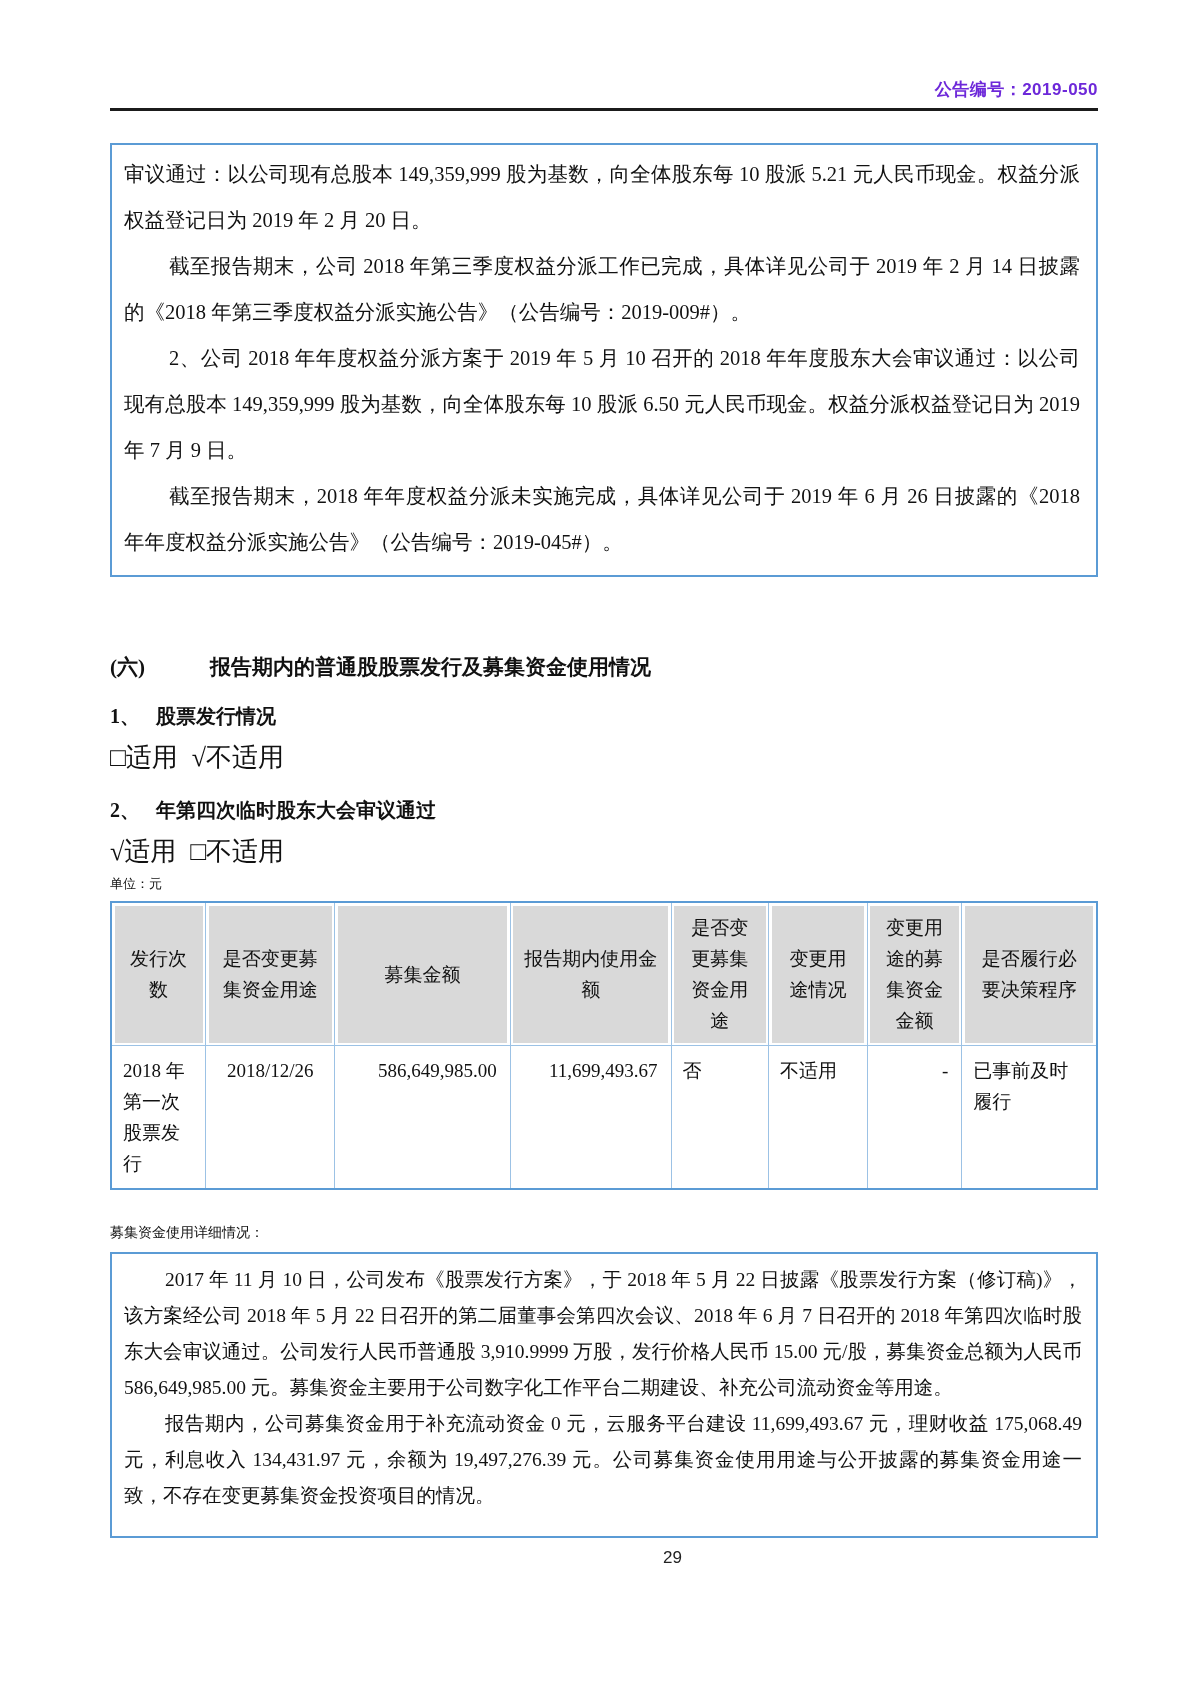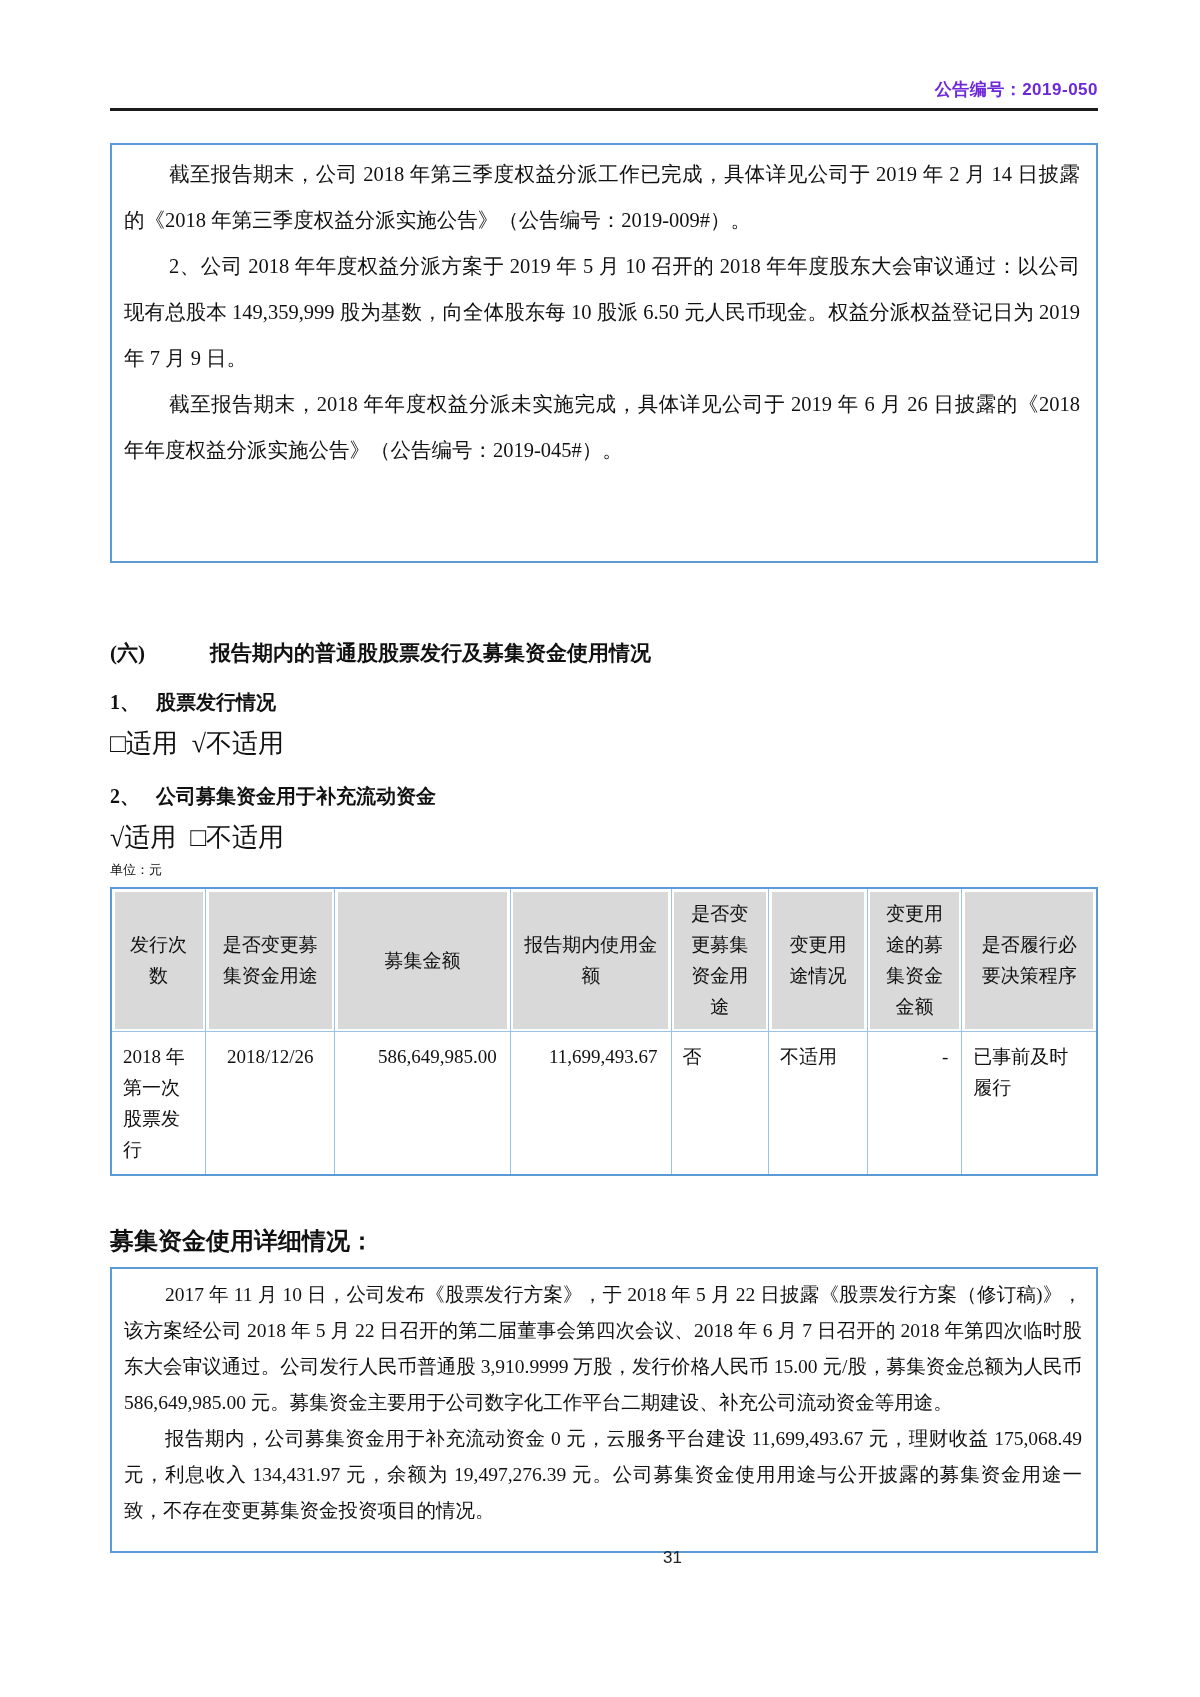--- a/index.html
+++ b/index.html
@@ -116,23 +116,23 @@
   .col-2 { width: 13.1%; }
   .col-3 { width: 17.8%; }
   .col-4 { width: 16.3%; }
   .col-5 { width: 9.9%; }
   .col-6 { width: 10.0%; }
   .col-7 { width: 9.6%; }
   .col-8 { width: 13.7%; }
 
   
   .detail-heading {
-    margin-top: 49px;
-    font-size: 24px;
-    font-weight: bold;
+    margin-top: 34px;
+    font-size: 14px;
+    font-weight: normal;
   }
   .box-detail {
     margin-top: 10px;
     padding: 8px 14px 10px 12px;
     min-height: 286px;
   }
   .box-detail p {
     font-size: 19.5px;
     line-height: 36px;
     text-align: justify;
@@ -158,41 +158,42 @@
 <body>
 
 <div class="content">
 
   <div class="page-header">
     <span class="doc-number">公告编号：2019-050</span>
   </div>
   <hr class="header-rule">
 
   <div class="blue-box box-dividend">
+    <p class="no-indent">审议通过：以公司现有总股本 149,359,999 股为基数，向全体股东每 10 股派 5.21 元人民币现金。权益分派权益登记日为 2019 年 2 月 20 日。</p>
     <p>截至报告期末，公司 2018 年第三季度权益分派工作已完成，具体详见公司于 2019 年 2 月 14 日披露的《2018 年第三季度权益分派实施公告》（公告编号：2019-009#）。</p>
     <p>2、公司 2018 年年度权益分派方案于 2019 年 5 月 10 召开的 2018 年年度股东大会审议通过：以公司现有总股本 149,359,999 股为基数，向全体股东每 10 股派 6.50 元人民币现金。权益分派权益登记日为 2019 年 7 月 9 日。</p>
     <p>截至报告期末，2018 年年度权益分派未实施完成，具体详见公司于 2019 年 6 月 26 日披露的《2018 年年度权益分派实施公告》（公告编号：2019-045#）。</p>
   </div>
 
   <div class="section-heading">
     <span class="section-number">(六)</span>
     <span>报告期内的普通股股票发行及募集资金使用情况</span>
   </div>
 
   <div class="sub-heading">
     <span class="sub-number">1、</span>
     <span>股票发行情况</span>
   </div>
   <div class="applicability">
     <span>□适用</span><span class="gap"></span><span>√不适用</span>
   </div>
 
   <div class="sub-heading">
     <span class="sub-number">2、</span>
-    <span>公司募集资金用于补充流动资金</span>
+    <span>年第四次临时股东大会审议通过</span>
   </div>
   <div class="applicability">
     <span>√适用</span><span class="gap"></span><span>□不适用</span>
   </div>
 
   <div class="unit-line">单位：元</div>
 
   <table class="fund-table">
     <colgroup>
       <col class="col-1">
@@ -264,14 +265,14 @@
 
   <div class="detail-heading">募集资金使用详细情况：</div>
   <div class="blue-box box-detail">
     <p>2017 年 11 月 10 日，公司发布《股票发行方案》，于 2018 年 5 月 22 日披露《股票发行方案（修订稿)》，该方案经公司 2018 年 5 月 22 日召开的第二届董事会第四次会议、2018 年 6 月 7 日召开的 2018 年第四次临时股东大会审议通过。公司发行人民币普通股 3,910.9999 万股，发行价格人民币 15.00 元/股，募集资金总额为人民币 586,649,985.00 元。募集资金主要用于公司数字化工作平台二期建设、补充公司流动资金等用途。</p>
     <p>报告期内，公司募集资金用于补充流动资金 0 元，云服务平台建设 11,699,493.67 元，理财收益 175,068.49 元，利息收入 134,431.97 元，余额为 19,497,276.39 元。公司募集资金使用用途与公开披露的募集资金用途一致，不存在变更募集资金投资项目的情况。</p>
   </div>
 
 </div>
 
 <div class="page-footer">
-  <span class="page-number">31</span>
+  <span class="page-number">29</span>
 </div>
 
 </body></html>

